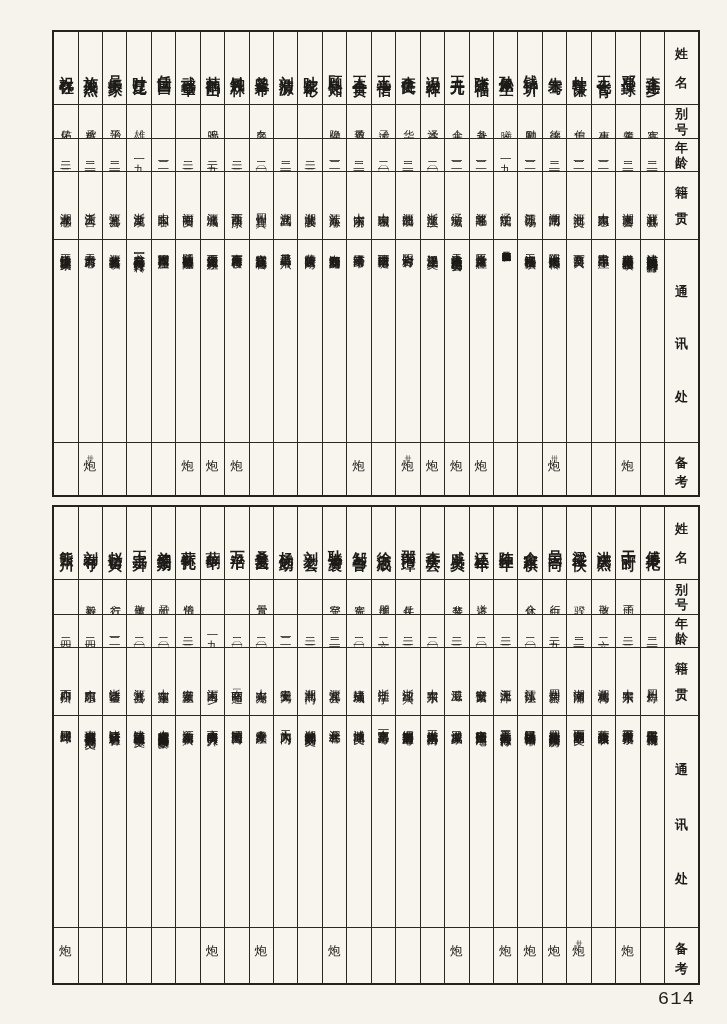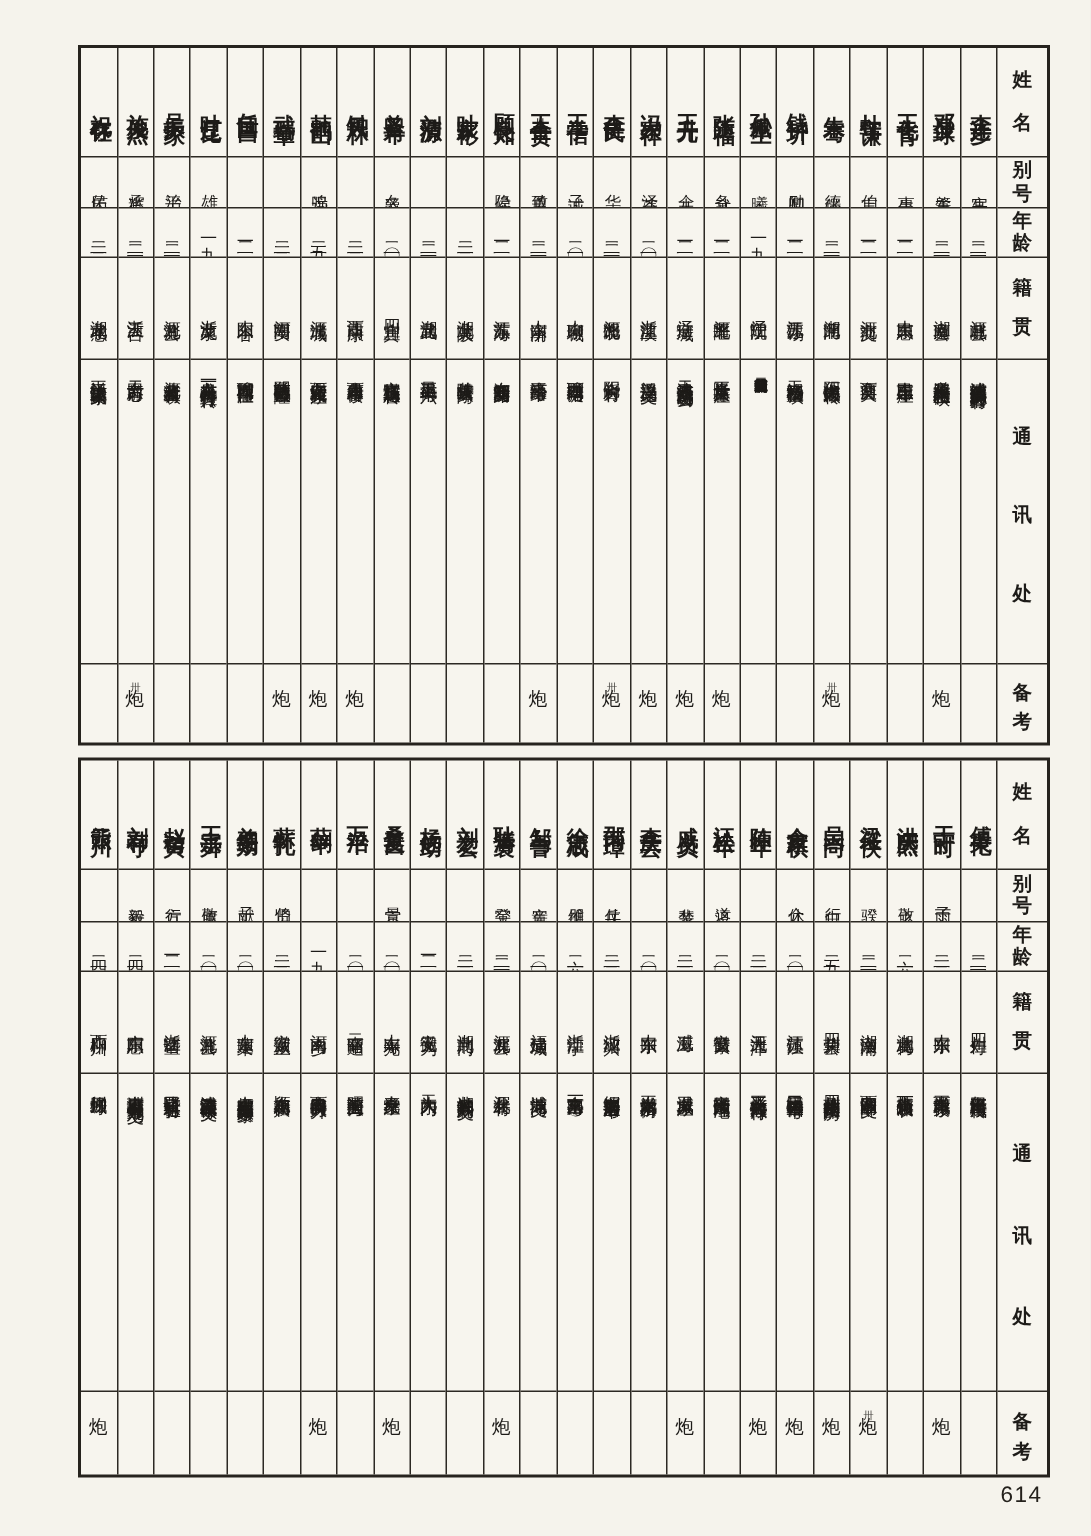--- a/index.html
+++ b/index.html
@@ -55,21 +55,21 @@
   .age-text{font-size:11.5px;letter-spacing:2px;}
   .origin-text{font-size:11.5px;letter-spacing:1px;}
   .addr-text{font-size:11.5px;letter-spacing:0.5px;}
   .addr-small{font-size:9px;letter-spacing:0;height:168px;}
   .remark-text{font-size:12.5px;}
   .note{font-size:7px;letter-spacing:0;opacity:.85;}
   .hcell{flex-direction:column;justify-content:space-evenly;align-items:center;}
   .hcell span{font-size:13px;font-weight:700;display:block;line-height:1;}
   .page-number{
     position:absolute;right:32px;top:988px;
-    font-family:Liberation Sans, sans-serif;font-size:15px;color:#24211c;
+    font-family:Liberation Mono, monospace;font-size:19px;color:#24211c;
     letter-spacing:1px;
   }
 </style>
 </head>
 <body>
 
 <div class="page">
   <section class="dir-table t1">
       <div class="col header">
         <div class="cell hcell c-name">

